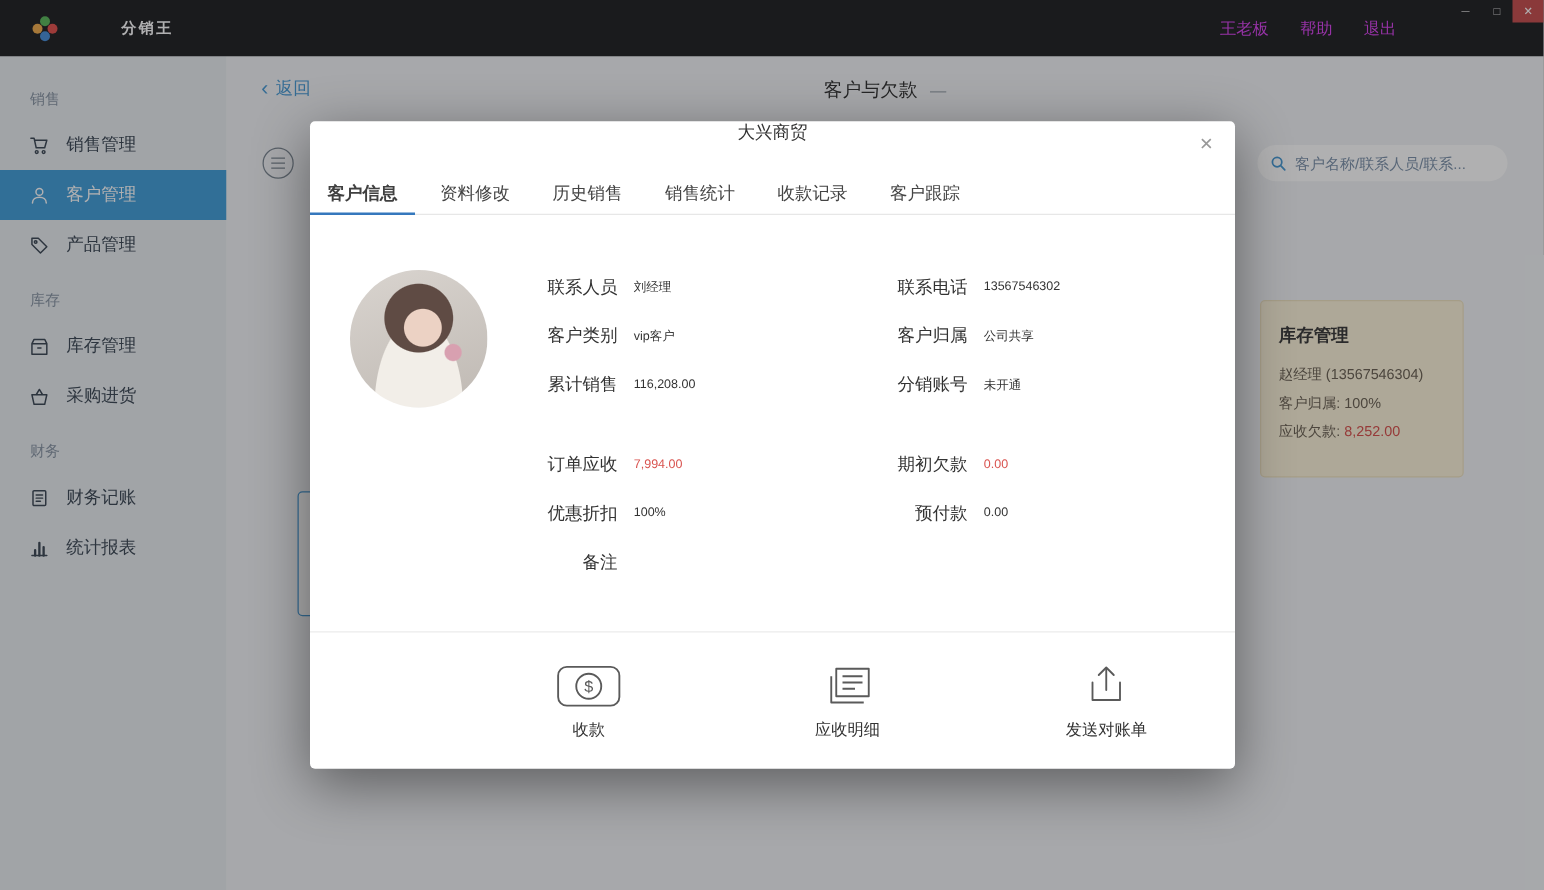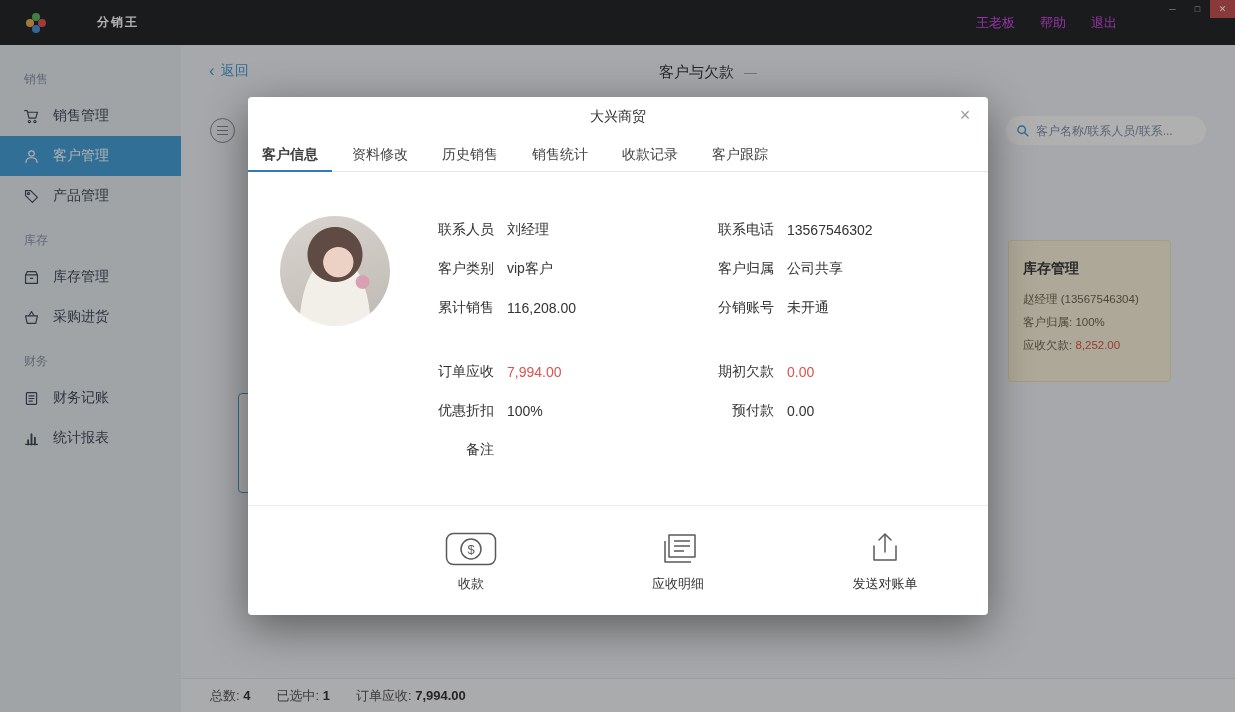--- a/index.html
+++ b/index.html
@@ -62,21 +62,21 @@
   .statusbar { position:absolute; left:0; right:0; bottom:0; height:34px; background:#f7f8fa;
                border-top:1px solid #dfe3e7; display:flex; align-items:center; padding-left:29px;
                font-size:13px; color:#555; }
   .status-item { margin-right:26px; }
   .status-item .v { color:#333; font-weight:bold; }
 
   
   .overlay { position:absolute; inset:0; background:rgba(8,10,12,0.32); z-index:50; }
   .modal { position:absolute; left:248px; top:97px; width:740px; height:518px; background:#fff;
            border-radius:4px; box-shadow:0 12px 45px rgba(0,0,0,.45); z-index:100; }
-  .modal-header { position:relative; height:40px; display:flex; align-items:center; justify-content:center;
+  .modal-header { position:relative; height:40px; display:flex; justify-content:center;
                   font-size:14px; color:#333; }
   .modal-close { position:absolute; right:12px; top:7px; font-size:18px; color:#999; cursor:pointer;
                  width:22px; height:22px; text-align:center; line-height:22px; }
   .tabs { display:flex; gap:6px; border-bottom:1px solid #e7e7e7; height:35px; }
   .tab { padding:9px 14px 0; font-size:14px; color:#444; cursor:pointer; margin-bottom:-1px; }
   .tab.active { color:#404040; font-weight:bold; border-bottom:2px solid var(--accent-dark,#3578bd); }
 
   .modal-body { position:relative; height:333px; }
   .avatar { position:absolute; left:32px; top:44px; width:110px; height:110px; border-radius:50%;
             overflow:hidden;
@@ -85,21 +85,21 @@
               radial-gradient(circle at 75% 60%, #d8a0b0 0 6%, rgba(0,0,0,0) 7%),
               radial-gradient(circle at 50% 35%, #5f4b44 0 30%, rgba(0,0,0,0) 31%),
               radial-gradient(ellipse at 50% 100%, #f2eee8 0 45%, rgba(0,0,0,0) 46%),
               linear-gradient(160deg, #d9d4cf, #bfb9b3); }
   .fields-col { position:absolute; top:38px; width:280px; }
   .fields-col.left { left:170px; }
   .fields-col.right { left:450px; }
   .frow { height:39px; display:flex; align-items:center; }
   .frow.gap { margin-top:25px; }
   .frow .lbl { width:76px; text-align:right; margin-right:13px; color:#333; font-size:14px; flex:0 0 auto; }
-  .frow .val { font-size:14px; color:#333; }
+  .frow .val { font-size:10px; color:#333; }
   .frow .val.red { color:var(--danger,#d9534f); }
 
   .modal-footer { position:absolute; left:0; right:0; top:408px; bottom:0; border-top:1px solid #ececec; }
   .action { position:absolute; top:22px; width:140px; text-align:center; cursor:pointer; color:#5a5a5a; }
   .action .ico { height:38px; display:flex; align-items:flex-end; justify-content:center; }
   .action .albl { margin-top:9px; font-size:13px; color:#333; }
   .action.a1 { left:153px; }
   .action.a2 { left:360px; }
   .action.a3 { left:567px; }
 </style>
@@ -217,25 +217,20 @@
       <div class="cust-line">
         <span>客户归属: </span><span>100%</span>
       </div>
       <div class="cust-line">
         <span>应收欠款: </span><span class="debt-red">8,252.00</span>
       </div>
     </div>
 
     <div class="sel-card"></div>
 
-    <footer class="statusbar">
-      <span class="status-item"><span>总数: </span><span class="v">4</span></span>
-      <span class="status-item"><span>已选中: </span><span class="v">1</span></span>
-      <span class="status-item"><span>订单应收: </span><span class="v">7,994.00</span></span>
-    </footer>
   </main>
 
   <div class="overlay"></div>
 
   <section class="modal">
     <div class="modal-header">
       <span>大兴商贸</span>
       <span class="modal-close">×</span>
     </div>
 

